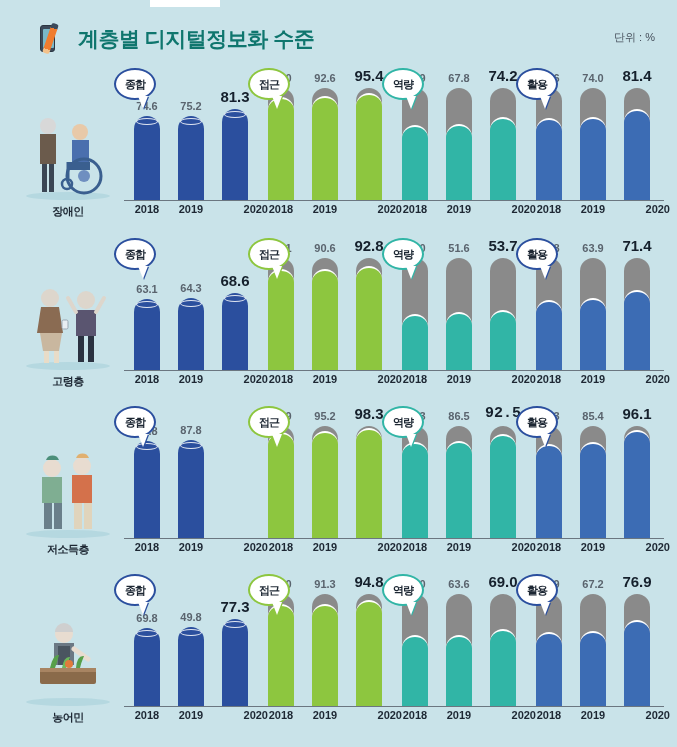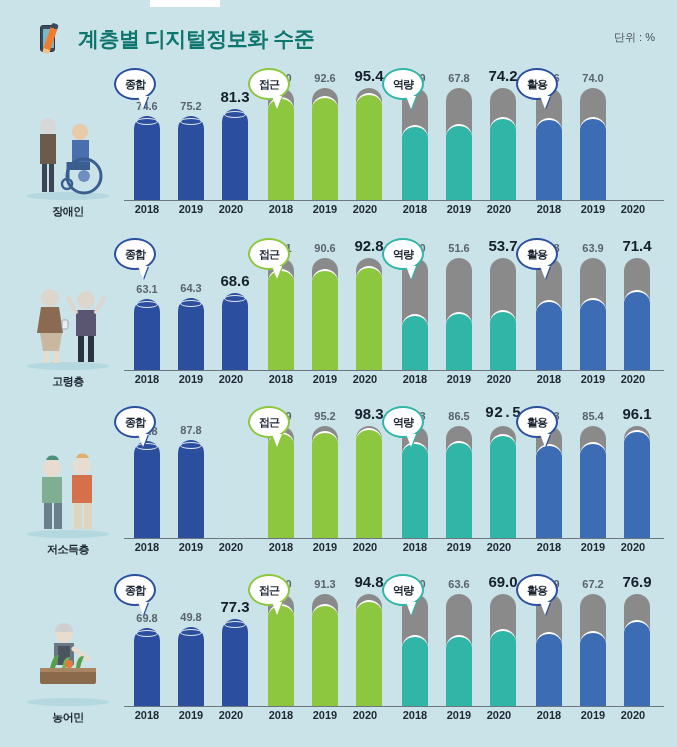--- a/index.html
+++ b/index.html
@@ -149,21 +149,21 @@
   .years {
     position: absolute; top: 141px; left: 0;
     width: 135px; height: 16px;
   }
   .year {
     position: absolute; width: 42px; text-align: center;
     font-size: 11px; font-weight: bold; color: #1d2733;
   }
   .year.y0 { left: 2px; }
   .year.y1 { left: 46px; }
-  .year.y2 { left: 86px; }
+  .year.y2 { left: 102px; text-align: right; }
 </style>
 </head>
 <body>
 
 <div class="top-strip"></div>
 
 <div class="header">
   <div class="title-icon">
     <div class="tablet"></div>
     <div class="pencil"></div>
@@ -273,20 +273,25 @@
         <div class="bars">
           <div class="bar-slot s0">
             <div class="track" style="height: 112px;"></div>
             <div class="fill" style="height: 82px; background: rgb(60, 108, 180);"></div>
             <div class="val" style="bottom: 116px;">73.6</div>
           </div>
           <div class="bar-slot s1">
             <div class="track" style="height: 112px;"></div>
             <div class="fill" style="height: 83px; background: rgb(60, 108, 180);"></div>
             <div class="val" style="bottom: 116px;">74.0</div>
+          </div>
+          <div class="bar-slot s2">
+            <div class="track" style="height: 112px;"></div>
+            <div class="fill" style="height: 91px; background: rgb(60, 108, 180);"></div>
+            <div class="val latest" style="bottom: 116px;">81.4</div>
           </div>
         </div>
         <div class="years">
           <div class="year y0">2018</div>
           <div class="year y1">2019</div>
           <div class="year y2">2020</div>
         </div>
       </div>
     </div>
     <div class="row row-1">

